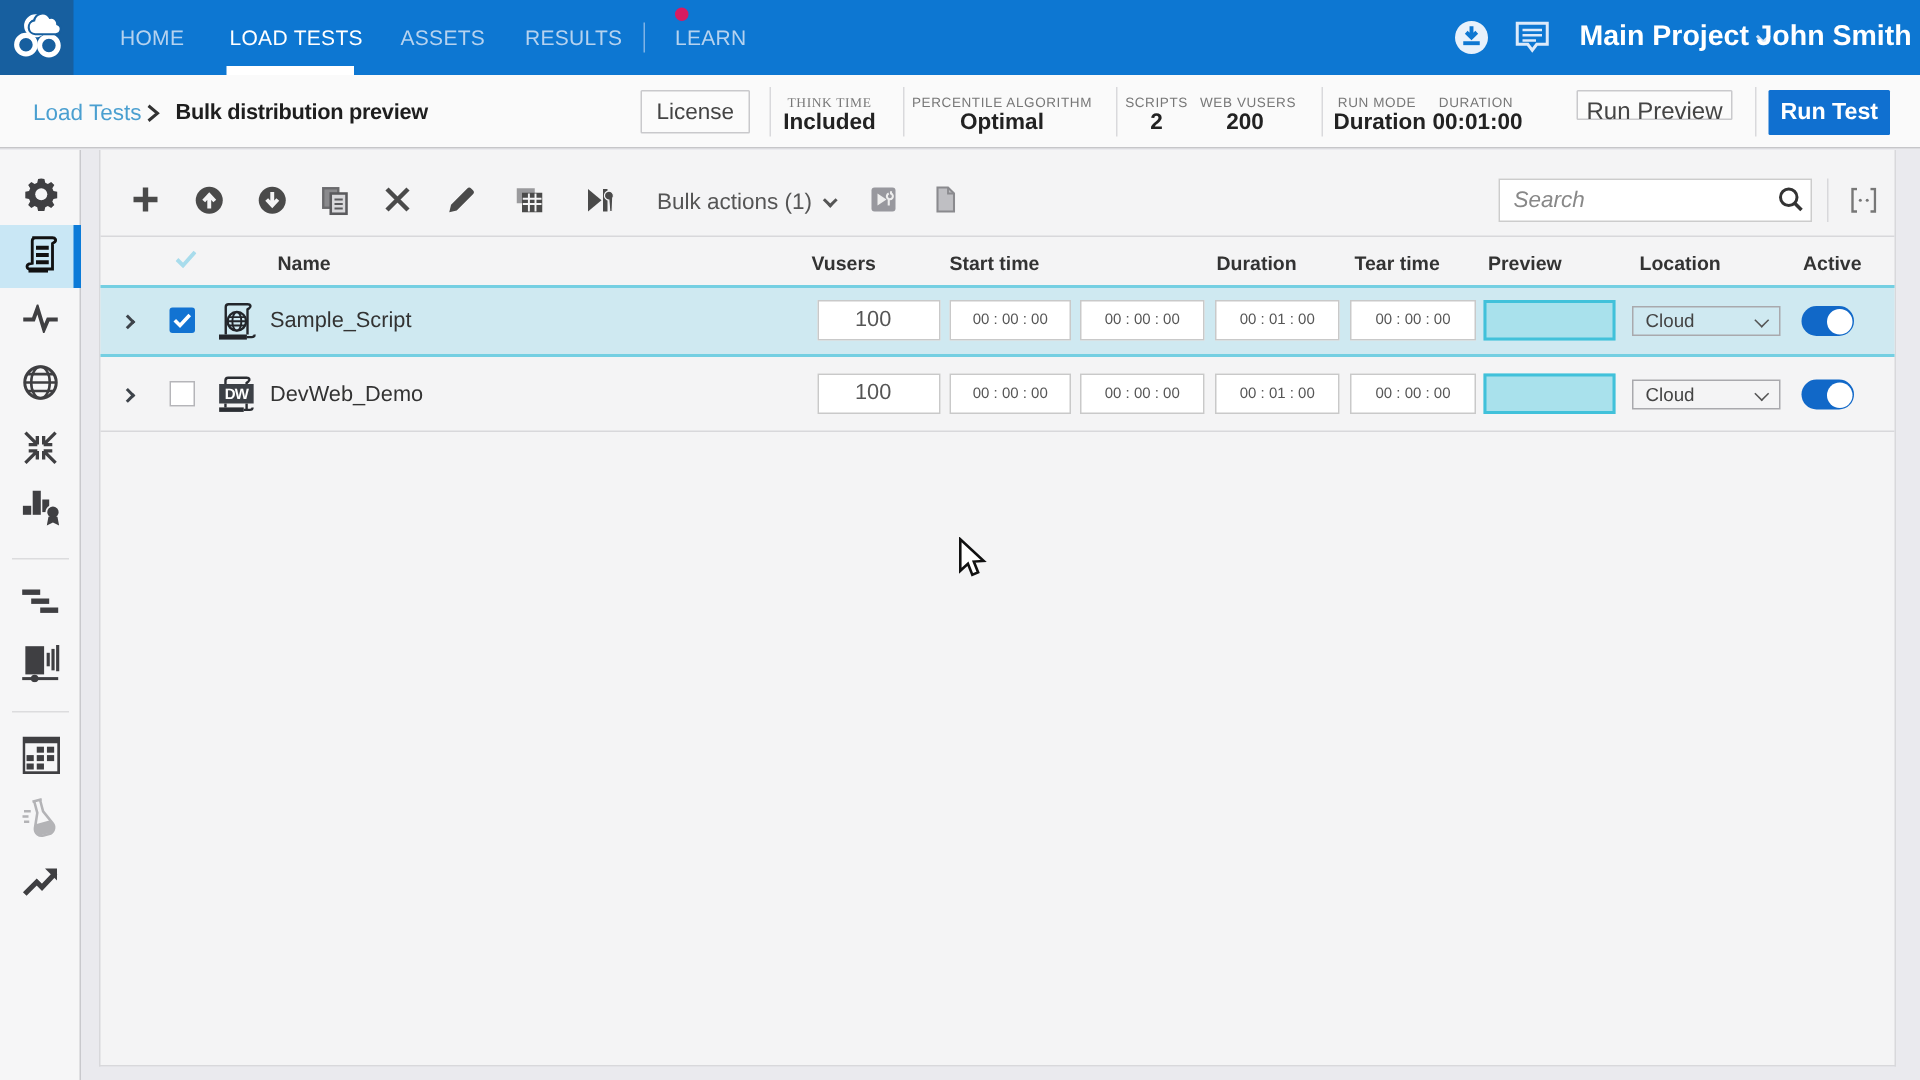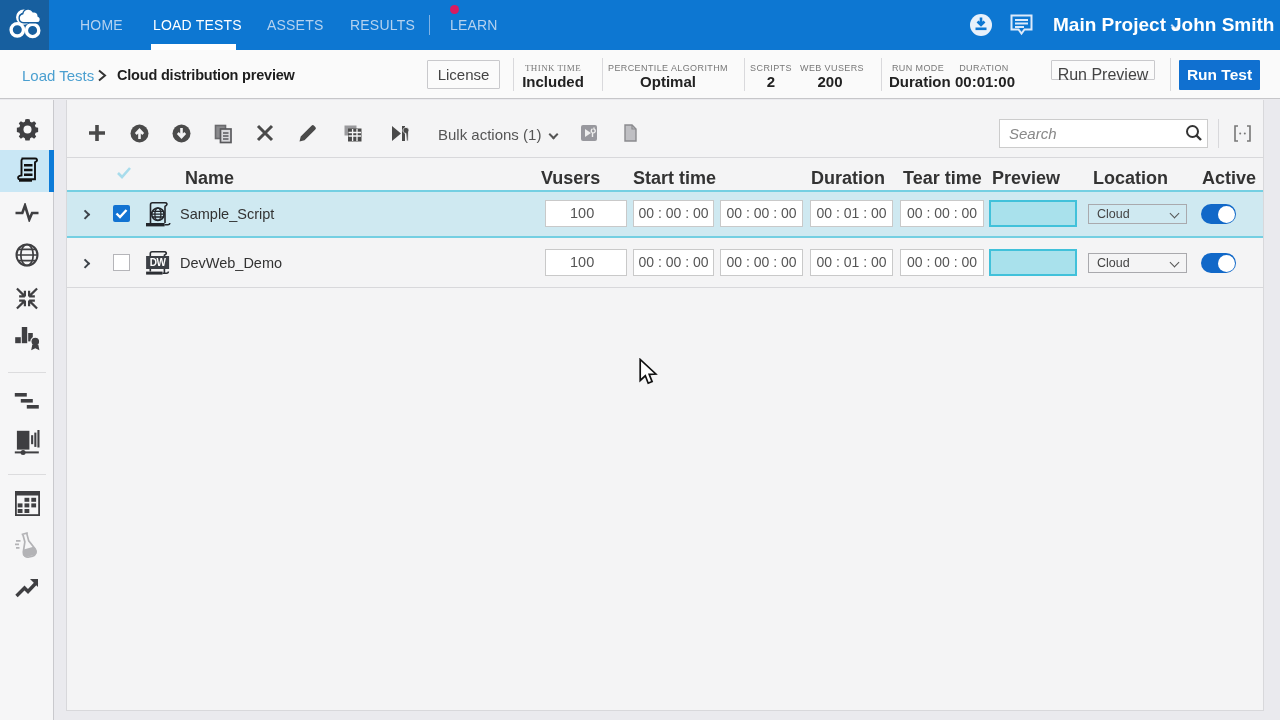--- a/index.html
+++ b/index.html
@@ -34,26 +34,26 @@
   #panel { left:66px; top:100px; width:1198px; height:611px; background:#f4f4f5; border:1px solid #d8d8db; border-top:none; }
 
   
   .tico { position:absolute; top:124px; }
   #bulk { left:438px; top:126px; font-size:15px; color:#555; }
   #search { left:999px; top:119px; width:209px; height:29px; background:#fff; border:1px solid #ccc; }
   #search span { position:absolute; left:9px; top:5px; font-size:15px; font-style:italic; color:#888; }
 
   
   #hdr-line { left:67px; top:157px; width:1196px; height:1px; background:#d8d8db; }
-  .th { top:168px; font-size:18px; font-weight:bold; color:#333; }
+  .th { top:168px; font-size:13px; font-weight:bold; color:#333; }
   #row1 { left:67px; top:190px; width:1196px; height:48px; background:#cfe9f1; border-top:2px solid #74cfe2; border-bottom:2px solid #74cfe2; }
   #row2-border { left:67px; top:287px; width:1196px; height:1px; background:#d8d8db; }
   .rowtxt { font-size:14.5px; color:#333; }
   .inp { position:absolute; height:27px; background:#fff; border:1px solid #c9c9c9; font-size:14.5px; color:#555; font-family:"Liberation Sans",sans-serif; }
-  .time { text-align:center; line-height:25px; white-space:nowrap; overflow:hidden; font-size:14px; }
+  .time { text-align:center; line-height:25px; white-space:nowrap; overflow:hidden; font-size:10px; }
   .vus { padding-left:24px; line-height:25px; }
   .preview { position:absolute; width:88px; height:27px; background:#a9e1ec; border:2px solid #41c1da; }
   .sel { position:absolute; width:99px; height:20px; border:1px solid #a9a9ad; font-size:12.5px; color:#444; }
   .sel span { position:absolute; left:8px; top:2px; }
   .sel i { position:absolute; right:8px; top:5px; display:block; width:7px; height:7px; border-right:1.8px solid #555; border-bottom:1.8px solid #555; transform:rotate(45deg); }
   .toggle { position:absolute; width:35px; height:20px; border-radius:10px; background:#1168c8; }
   .toggle i { position:absolute; right:1.5px; top:1.5px; width:17px; height:17px; border-radius:50%; background:#fff; }
   .rowchev { position:absolute; width:6.5px; height:6.5px; border-right:2.2px solid #3d434a; border-top:2.2px solid #3d434a; transform:rotate(45deg); }
   .cb { position:absolute; width:17px; height:17px; }
 </style>
@@ -87,21 +87,21 @@
   <path d="M5 6 h13 M5 9.5 h13 M5 13 h9" stroke="#dceafa" stroke-width="1.8"></path>
 </svg>
 <div class="abs navright" style="left:1053px;">Main Project<span class="chev"></span></div>
 <div class="abs navright" style="left:1171px;">John Smith<span class="chev"></span></div>
 
 <div class="abs" id="bar2"></div>
 <div class="abs" style="left:22px;top:67px;font-size:15px;color:#4a9fd0;">Load Tests</div>
 <svg class="abs" style="left:97px;top:69px" width="10" height="13" viewBox="0 0 10 13">
     <path d="M2 1.5 L8 6.5 L2 11.5" stroke="#333" stroke-width="2" fill="none"></path>
   </svg>
-<div class="abs" style="left:117px;top:67px;font-size:14.5px;font-weight:bold;color:#1e1e1e;letter-spacing:-0.2px;">Cloud distribution preview</div>
+<div class="abs" style="left:117px;top:67px;font-size:14.5px;font-weight:bold;color:#1e1e1e;letter-spacing:-0.2px;">Bulk distribution preview</div>
 <div class="abs btn" style="left:427px;top:60px;width:73px;height:29px;line-height:27px;font-size:15px;">License</div>
 
 <div class="abs vdiv" style="left:513px;"></div>
 <div class="abs stat-label" style="left:518px;width:70px;font-family:Liberation Serif, serif;">THINK TIME</div>
 <div class="abs stat-value" style="left:518px;width:70px;">Included</div>
 <div class="abs vdiv" style="left:602px;"></div>
 <div class="abs stat-label" style="left:607px;width:122px;">PERCENTILE ALGORITHM</div>
 <div class="abs stat-value" style="left:607px;width:122px;">Optimal</div>
 <div class="abs vdiv" style="left:744px;"></div>
 <div class="abs stat-label" style="left:749px;width:44px;">SCRIPTS</div>

